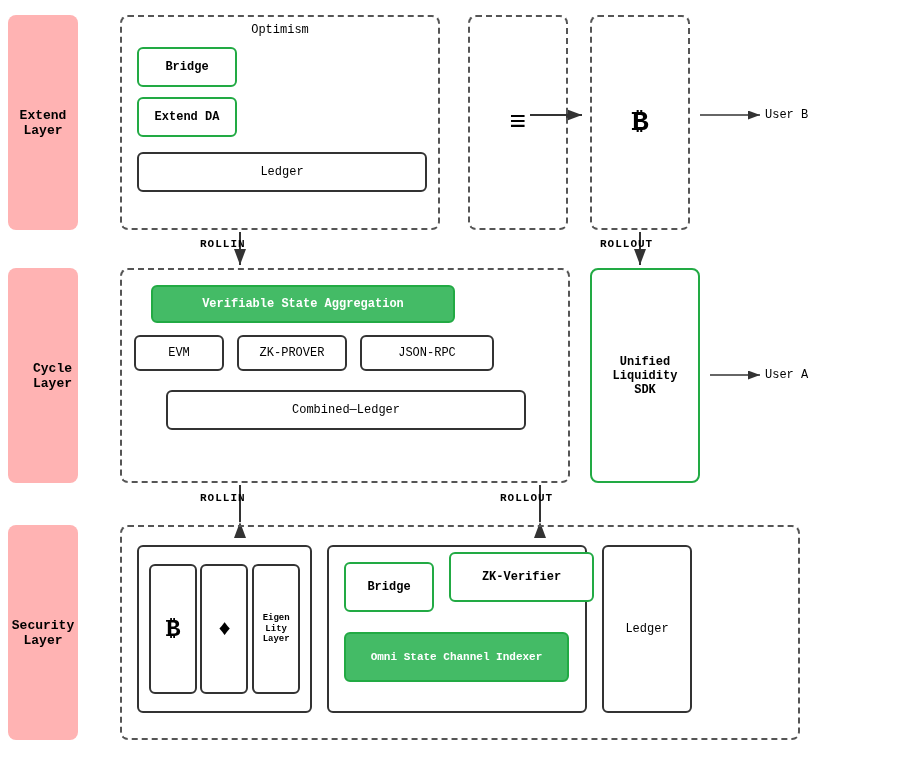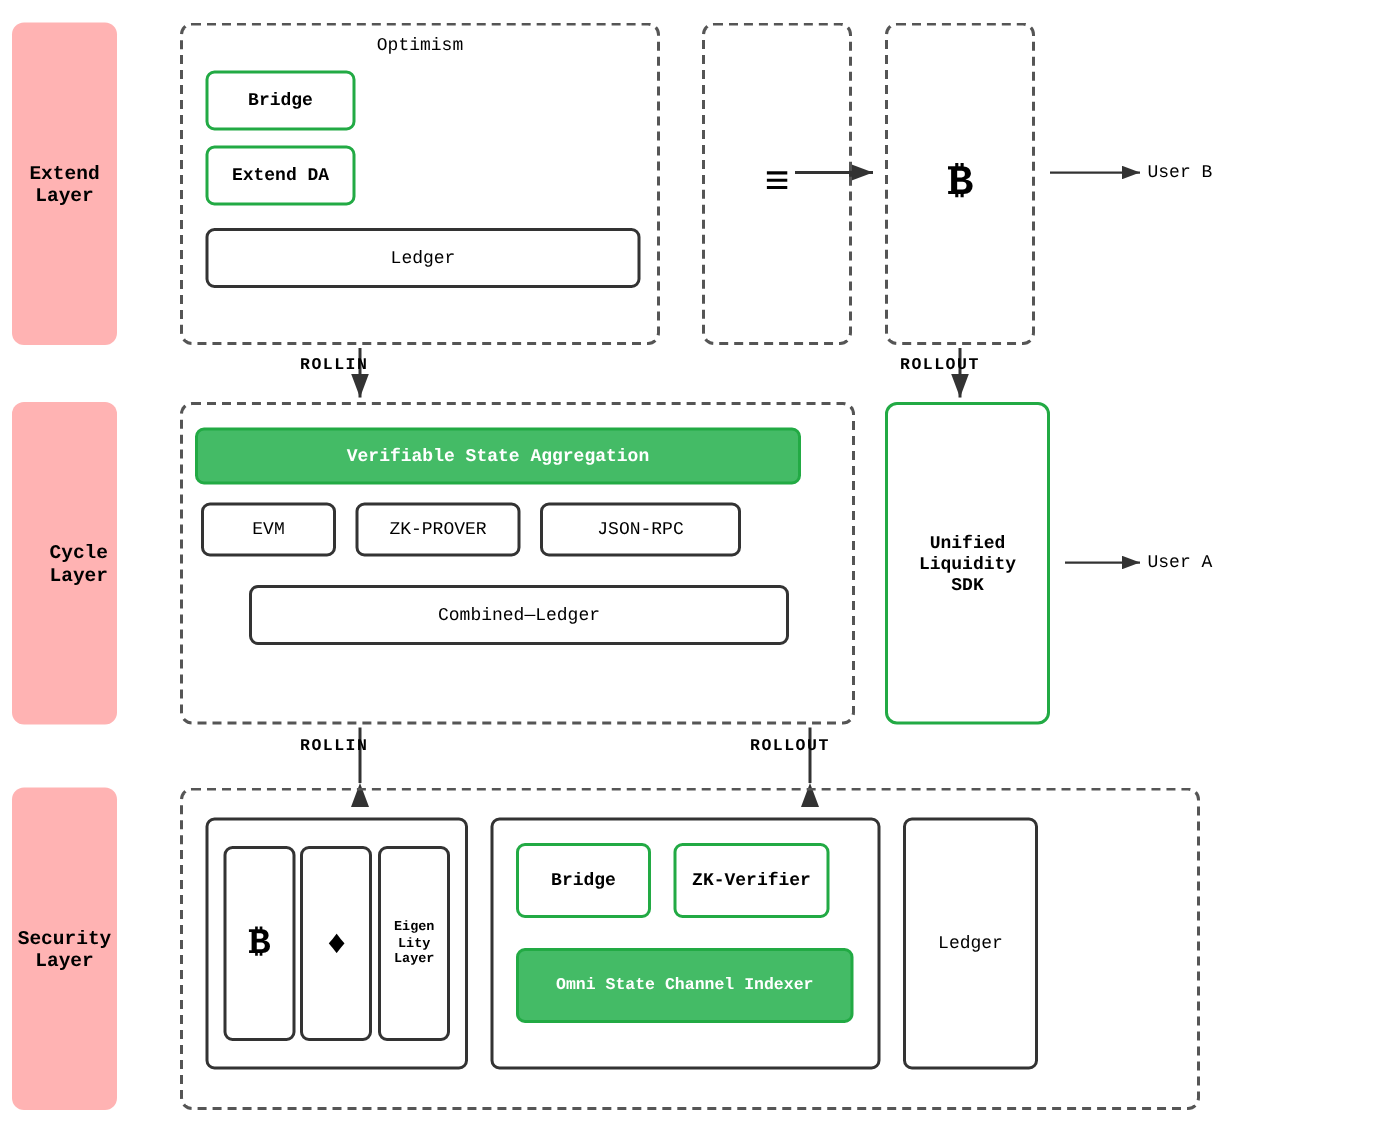--- a/index.html
+++ b/index.html
@@ -304,21 +304,21 @@
   <div class="arrow-label" style="left:200px; top:238px;">ROLLIN</div>
 
   <div class="arrow-label" style="left:600px; top:238px;">ROLLOUT</div>
 
   <div class="user-label" style="left:765px; top:108px;">
     <span>User B</span>
   </div>
 
   <div class="dashed-box cycle-main">
 
-    <div class="green-filled" style="left:8px; top:15px; width:404px; height:38px;">
+    <div class="green-filled" style="left:29px; top:15px; width:304px; height:38px;">
       <span>Verifiable State Aggregation</span>
     </div>
 
     <div class="inner-box" style="left:12px; top:65px; width:90px; height:36px;">
       <span>EVM</span>
     </div>
 
     <div class="inner-box" style="left:115px; top:65px; width:110px; height:36px;">
       <span>ZK-PROVER</span>
     </div>
@@ -361,21 +361,21 @@
 Layer</span>
       </div>
     </div>
 
     <div style="position:absolute; left:205px; top:18px; width:260px; height:168px; border:2px solid #333; border-radius:6px; background:white;">
 
       <div class="green-box" style="left:15px; top:15px; width:90px; height:50px;">
         <span>Bridge</span>
       </div>
 
-      <div class="green-box" style="left:120px; top:15px; width:104px; height:50px;">
+      <div class="green-box" style="left:120px; top:5px; width:145px; height:50px;">
         <span>ZK-Verifier</span>
       </div>
 
       <div class="green-filled" style="left:15px; top:85px; width:225px; height:50px; font-size:11px;">
         <span>Omni State Channel Indexer</span>
       </div>
     </div>
 
     <div class="inner-box" style="left:480px; top:18px; width:90px; height:168px;">
       <span>Ledger</span>

